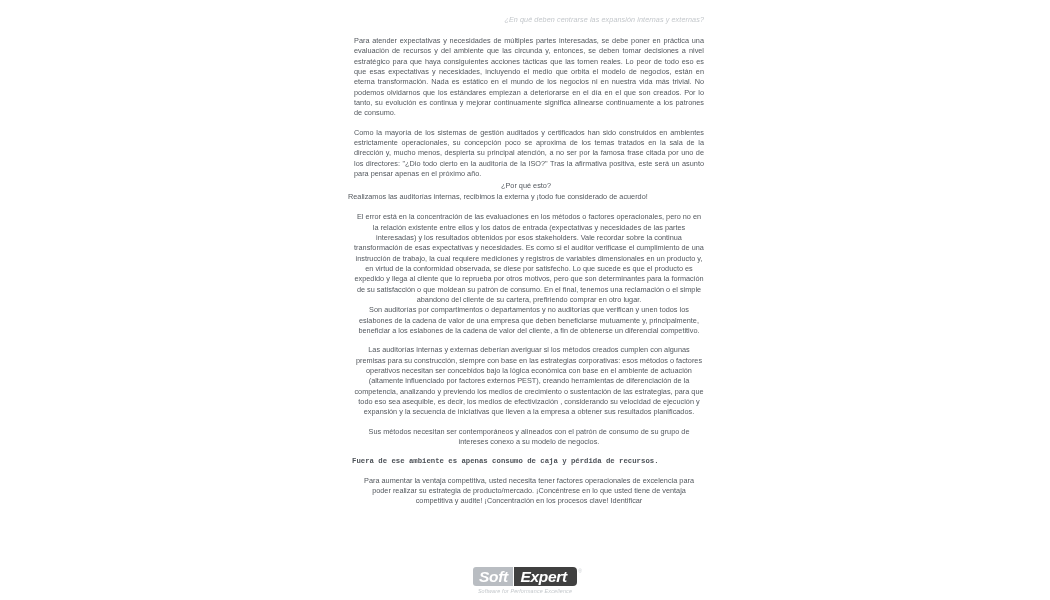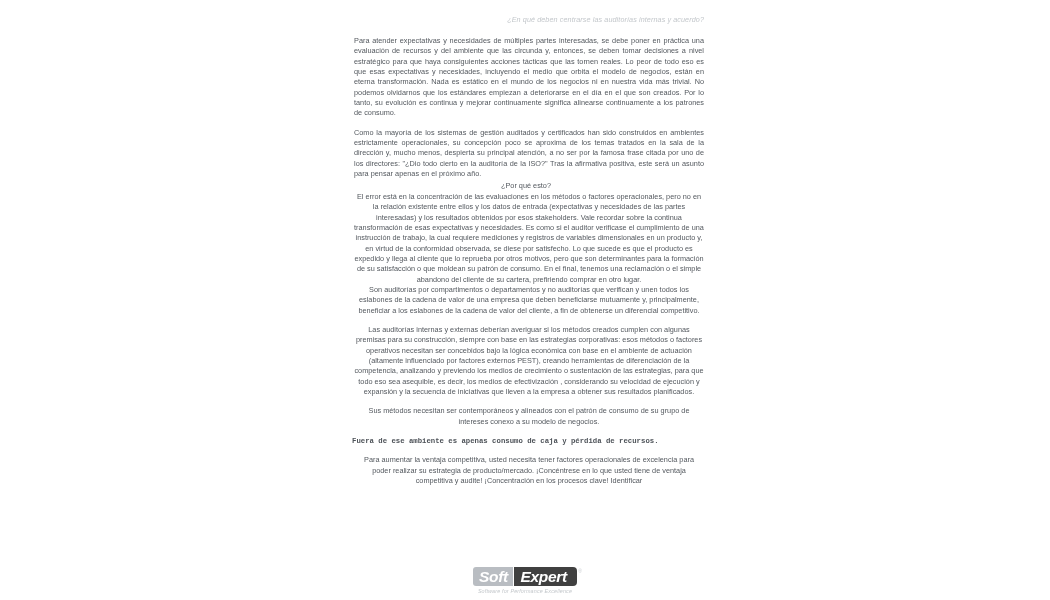--- a/index.html
+++ b/index.html
@@ -161,31 +161,32 @@
     text-align: center;
   }
 </style>
 </head>
 <body>
 
 <div class="page">
 
   <div class="content-column">
 
-    <div class="running-head">¿En qué deben centrarse las auditorías internas y acuerdo?</div>
+    <div class="running-head">¿En qué deben centrarse las expansión internas y externas?</div>
 
     <div class="body-block">
 
       <p class="para justify">Para atender expectativas y necesidades de múltiples partes interesadas, se debe poner en práctica una evaluación de recursos y del ambiente que las circunda y, entonces, se deben tomar decisiones a nivel estratégico para que haya consiguientes acciones tácticas que las tornen reales. Lo peor de todo eso es que esas expectativas y necesidades, incluyendo el medio que orbita el modelo de negocios, están en eterna transformación. Nada es estático en el mundo de los negocios ni en nuestra vida más trivial. No podemos olvidarnos que los estándares empiezan a deteriorarse en el día en el que son creados. Por lo tanto, su evolución es continua y mejorar continuamente significa alinearse continuamente a los patrones de consumo.</p>
 
       <p class="para justify tight">Como la mayoría de los sistemas de gestión auditados y certificados han sido construidos en ambientes estrictamente operacionales, su concepción poco se aproxima de los temas tratados en la sala de la dirección y, mucho menos, despierta su principal atención, a no ser por la famosa frase citada por uno de los directores: "¿Dio todo cierto en la auditoría de la ISO?" Tras la afirmativa positiva, este será un asunto para pensar apenas en el próximo año.</p>
 
       <p class="para left question">¿Por qué esto?</p>
 
 
+      <p class="lede">Realizamos las auditorías internas, recibimos la externa y ¡todo fue considerado de acuerdo!</p>
 
       <p class="para left tight gap-before">El error está en la concentración de las evaluaciones en los métodos o factores operacionales, pero no en la relación existente entre ellos y los datos de entrada (expectativas y necesidades de las partes interesadas) y los resultados obtenidos por esos stakeholders. Vale recordar sobre la continua transformación de esas expectativas y necesidades. Es como si el auditor verificase el cumplimiento de una instrucción de trabajo, la cual requiere mediciones y registros de variables dimensionales en un producto y, en virtud de la conformidad observada, se diese por satisfecho. Lo que sucede es que el producto es expedido y llega al cliente que lo reprueba por otros motivos, pero que son determinantes para la formación de su satisfacción o que moldean su patrón de consumo. En el final, tenemos una reclamación o el simple abandono del cliente de su cartera, prefiriendo comprar en otro lugar.</p>
 
       <p class="para left">Son auditorías por compartimentos o departamentos y no auditorías que verifican y unen todos los eslabones de la cadena de valor de una empresa que deben beneficiarse mutuamente y, principalmente, beneficiar a los eslabones de la cadena de valor del cliente, a fin de obtenerse un diferencial competitivo.</p>
 
       <p class="para left gap-before">Las auditorías internas y externas deberían averiguar si los métodos creados cumplen con algunas premisas para su construcción, siempre con base en las estrategias corporativas: esos métodos o factores operativos necesitan ser concebidos bajo la lógica económica con base en el ambiente de actuación (altamente influenciado por factores externos PEST), creando herramientas de diferenciación de la competencia, analizando y previendo los medios de crecimiento o sustentación de las estrategias, para que todo eso sea asequible, es decir, los medios de efectivización , considerando su velocidad de ejecución y expansión y la secuencia de iniciativas que lleven a la empresa a obtener sus resultados planificados.</p>
 
       <p class="para left gap-before">Sus métodos necesitan ser contemporáneos y alineados con el patrón de consumo de su grupo de intereses conexo a su modelo de negocios.</p>
 
       <p class="bold-note gap-before">Fuera de ese ambiente es apenas consumo de caja y pérdida de recursos.</p>

